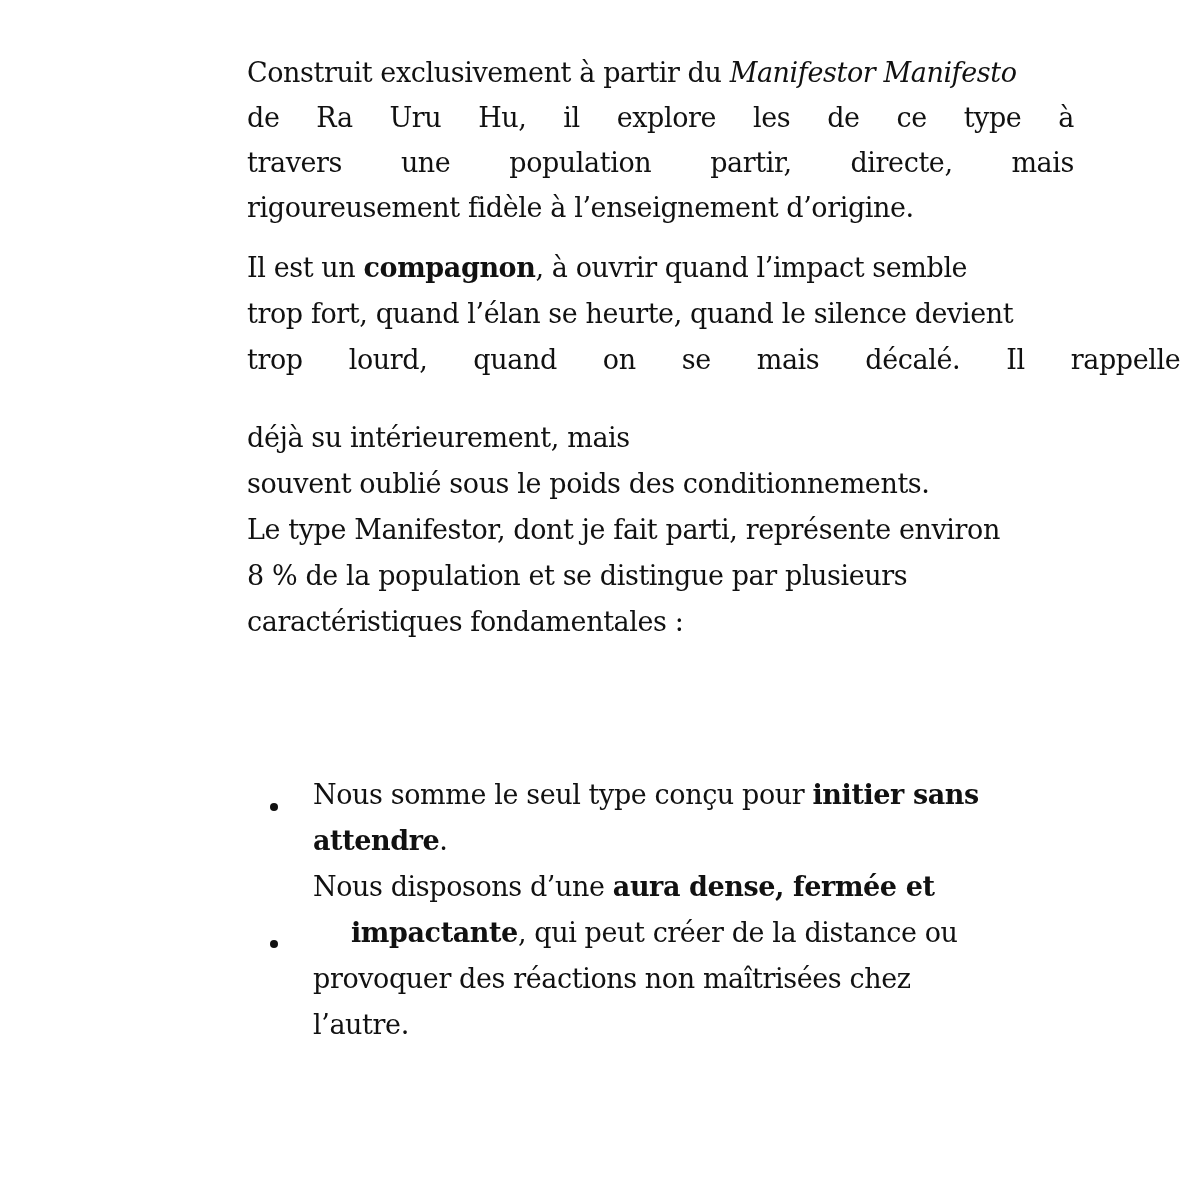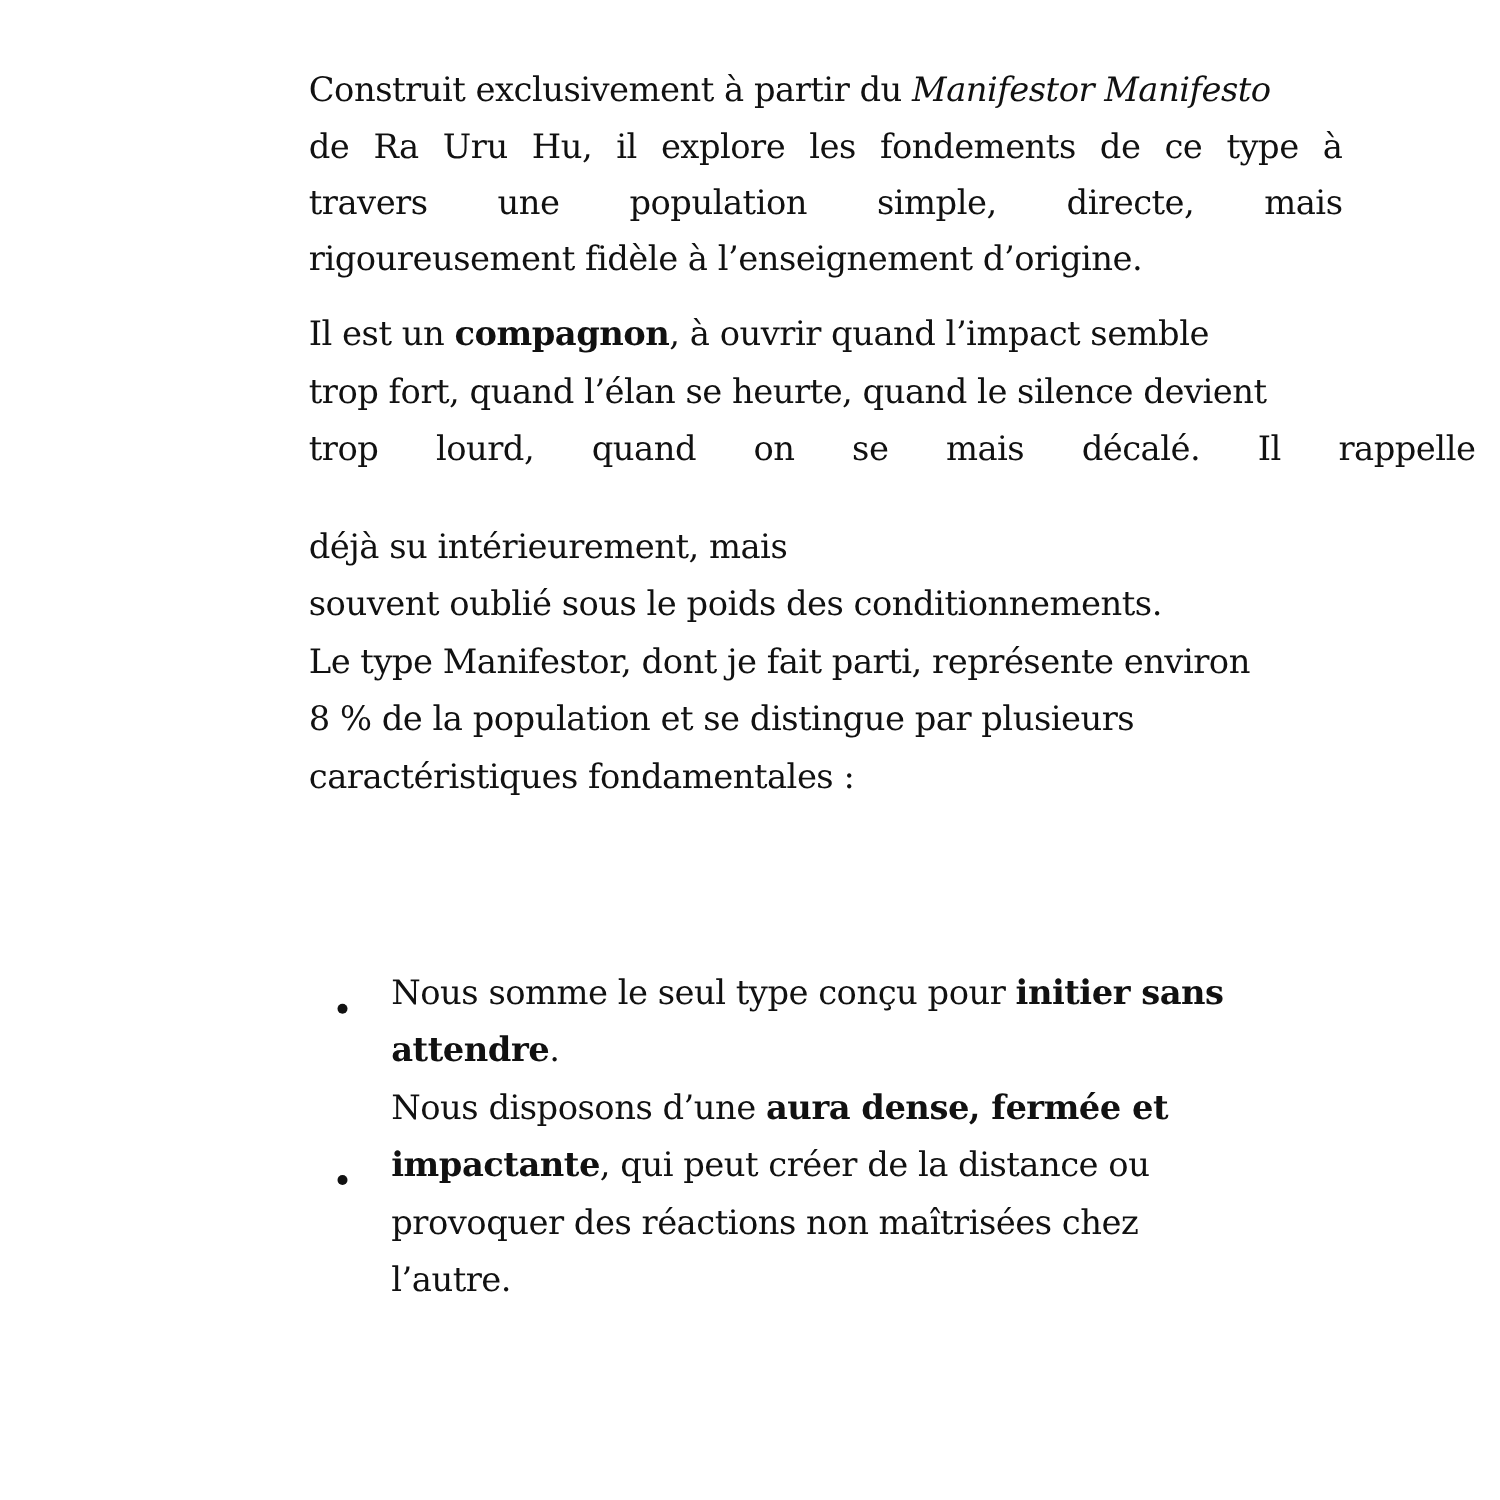--- a/index.html
+++ b/index.html
@@ -65,31 +65,30 @@
       <span>Construit exclusivement à partir du </span><i>Manifestor Manifesto</i>
     </div>
     <div class="line justify" style="top:95px;">
       <span>de</span>
       <span>Ra</span>
       <span>Uru</span>
       <span>Hu,</span>
       <span>il</span>
       <span>explore</span>
       <span>les</span>
-      <span>fondements</span>
       <span>de</span>
       <span>ce</span>
       <span>type</span>
       <span>à</span>
     </div>
     <div class="line justify" style="top:140px;">
       <span>travers</span>
       <span>une</span>
       <span>population</span>
-      <span>simple,</span>
+      <span>partir,</span>
       <span>directe,</span>
       <span>mais</span>
     </div>
     <div class="line" style="top:185px;">rigoureusement fidèle à l’enseignement d’origine.</div>
   </div>
 
   <div>
     <div class="line" style="top:245px;">
       <span>Il est un </span><b>compagnon</b><span>, à ouvrir quand l’impact semble</span>
     </div>
@@ -128,21 +127,21 @@
       <div class="bullet-line" style="top:818px;">
         <b>attendre</b><span>.</span>
       </div>
     </div>
 
     <div>
       <span class="bullet-dot" style="top:940px;"></span>
       <div class="bullet-line" style="top:864px;">
         <span>Nous disposons d’une </span><b>aura dense, fermée et</b>
       </div>
-      <div class="bullet-line" style="top:910px;">
+      <div class="bullet-line" style="top:910px;margin-left:38px;">
         <b>impactante</b><span>, qui peut créer de la distance ou</span>
       </div>
       <div class="bullet-line" style="top:956px;">provoquer des réactions non maîtrisées chez</div>
       <div class="bullet-line" style="top:1002px;">l’autre.</div>
     </div>
   </div>
 
 </div>
 
 </body></html>

